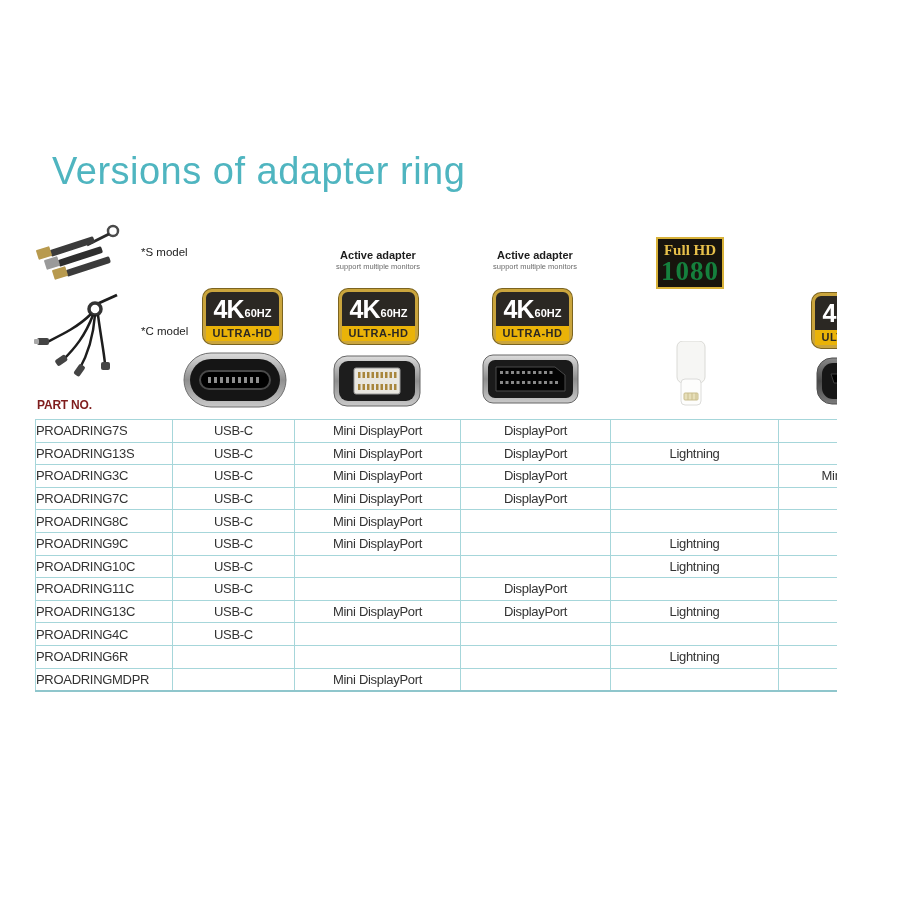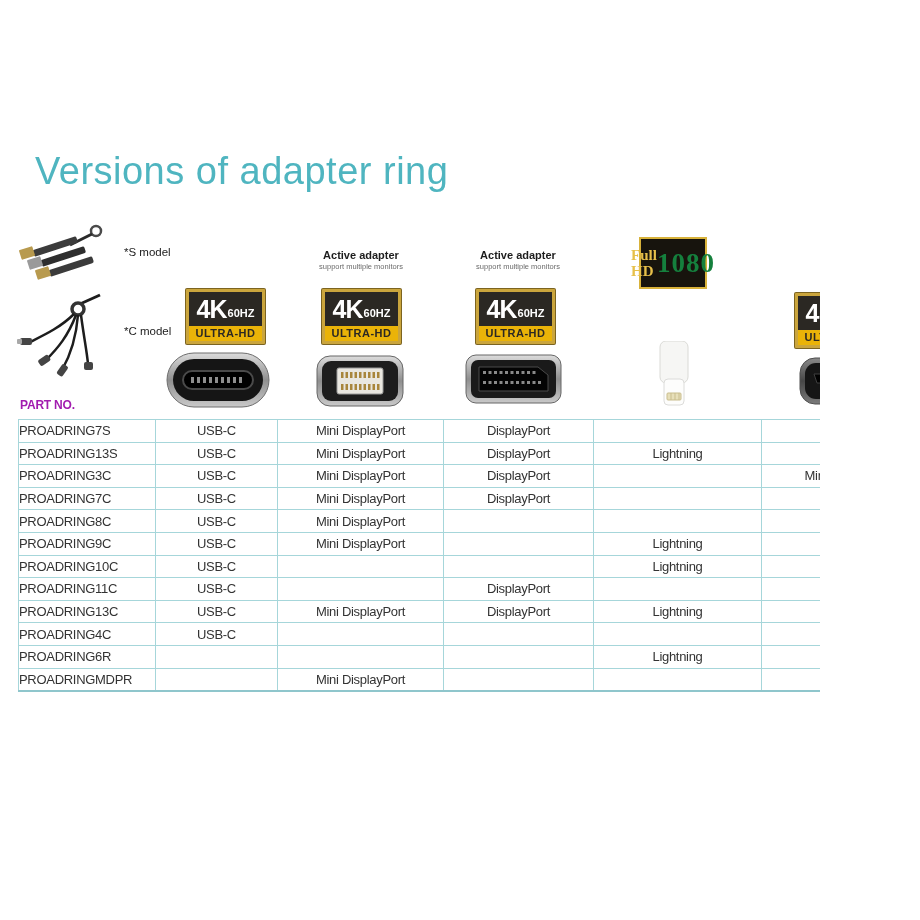--- a/index.html
+++ b/index.html
@@ -1,18 +1,18 @@
 <!DOCTYPE html>
 <html><head>
 <meta charset="utf-8">
 <style>
   html,body{margin:0;padding:0;background:#ffffff;}
   .page{
     position:relative;width:820px;height:920px;background:#ffffff;
-    font-family:"Liberation Sans",sans-serif;overflow:hidden;
+    font-family:"Liberation Sans",sans-serif;overflow:hidden;margin-left:17px;
   }
   .title{
     position:absolute;left:35px;top:150px;margin:0;
     font-size:38px;font-weight:300;color:#4fb5c0;letter-spacing:0.5px;
   }
   .model-label{
     position:absolute;font-size:11.5px;color:#1c1c1c;font-weight:500;
   }
   .label-s{left:124px;top:246px;}
   .label-c{left:124px;top:325px;text-align:right;}
@@ -21,53 +21,53 @@
   .photo-c{left:16px;top:292px;}
 
   .active-note{position:absolute;width:160px;text-align:center;}
   .an-col3{left:281px;top:249px;}
   .an-col4{left:438px;top:249px;}
   .an-title{font-size:11px;font-weight:bold;color:#1d1d1d;}
   .an-sub{font-size:7.5px;color:#6b6b6b;margin-top:1px;}
 
   .badge4k{
     position:absolute;width:79px;height:55px;box-sizing:border-box;
-    background:#2b2823;border:3px solid #caa53d;border-radius:1px;
+    background:#2b2823;border:3px solid #caa53d;border-radius:9px;
     box-shadow:0 0 0 1px #7c6420;display:flex;flex-direction:column;
   }
   .b4k-top{flex:1;display:flex;align-items:center;justify-content:center;}
   .b4k-big{color:#ffffff;font-weight:bold;font-size:25px;letter-spacing:-1px;}
   .b4k-freq{color:#ffffff;font-weight:bold;font-size:11px;margin-left:1px;margin-top:7px;}
   .b4k-strip{
     height:15px;background:#eab308;color:#2b2823;font-size:11px;font-weight:bold;
     text-align:center;line-height:15px;letter-spacing:0.5px;
   }
   .b4k-1{left:186px;top:289px;}
   .b4k-2{left:322px;top:289px;}
   .b4k-3{left:476px;top:289px;}
   .b4k-4{left:795px;top:293px;}
 
   .badgefhd{
     position:absolute;left:639px;top:237px;width:68px;height:52px;box-sizing:border-box;
-    background:#17140d;border:2px solid #d8b23a;display:flex;flex-direction:row;
+    background:#17140d;border:2px solid #d8b23a;display:flex;flex-direction:column;
     align-items:center;justify-content:center;font-family:"Liberation Serif",serif;
   }
   .fhd-l1{color:#e7c04a;font-size:15px;font-weight:bold;line-height:16px;}
   .fhd-l2{color:#15803d;font-size:27px;font-weight:bold;line-height:27px;letter-spacing:1px;}
 
   .conn{position:absolute;}
   .conn-usbc{left:166px;top:352px;}
   .conn-minidp{left:316px;top:355px;}
   .conn-dp{left:465px;top:354px;}
   .conn-lightning{left:656px;top:341px;}
   .conn-minihdmi{left:799px;top:357px;}
 
   .partno{
     position:absolute;left:20px;top:398px;font-size:12px;font-weight:bold;
-    color:#a21caf;letter-spacing:-0.2px;
+    color:#7f1d1d;letter-spacing:-0.2px;
   }
   table.parts{
     position:absolute;left:18px;top:419px;width:887px;
     border-collapse:collapse;table-layout:fixed;
     border:1px solid #9ccdd2;border-bottom:2px solid #8fc6cc;
   }
   table.parts td{
     height:21.6px;border:1px solid #a6d6da;background:#ffffff;
     font-size:13px;color:#333;text-align:center;padding:0 6px;
     letter-spacing:-0.3px;white-space:nowrap;overflow:hidden;

